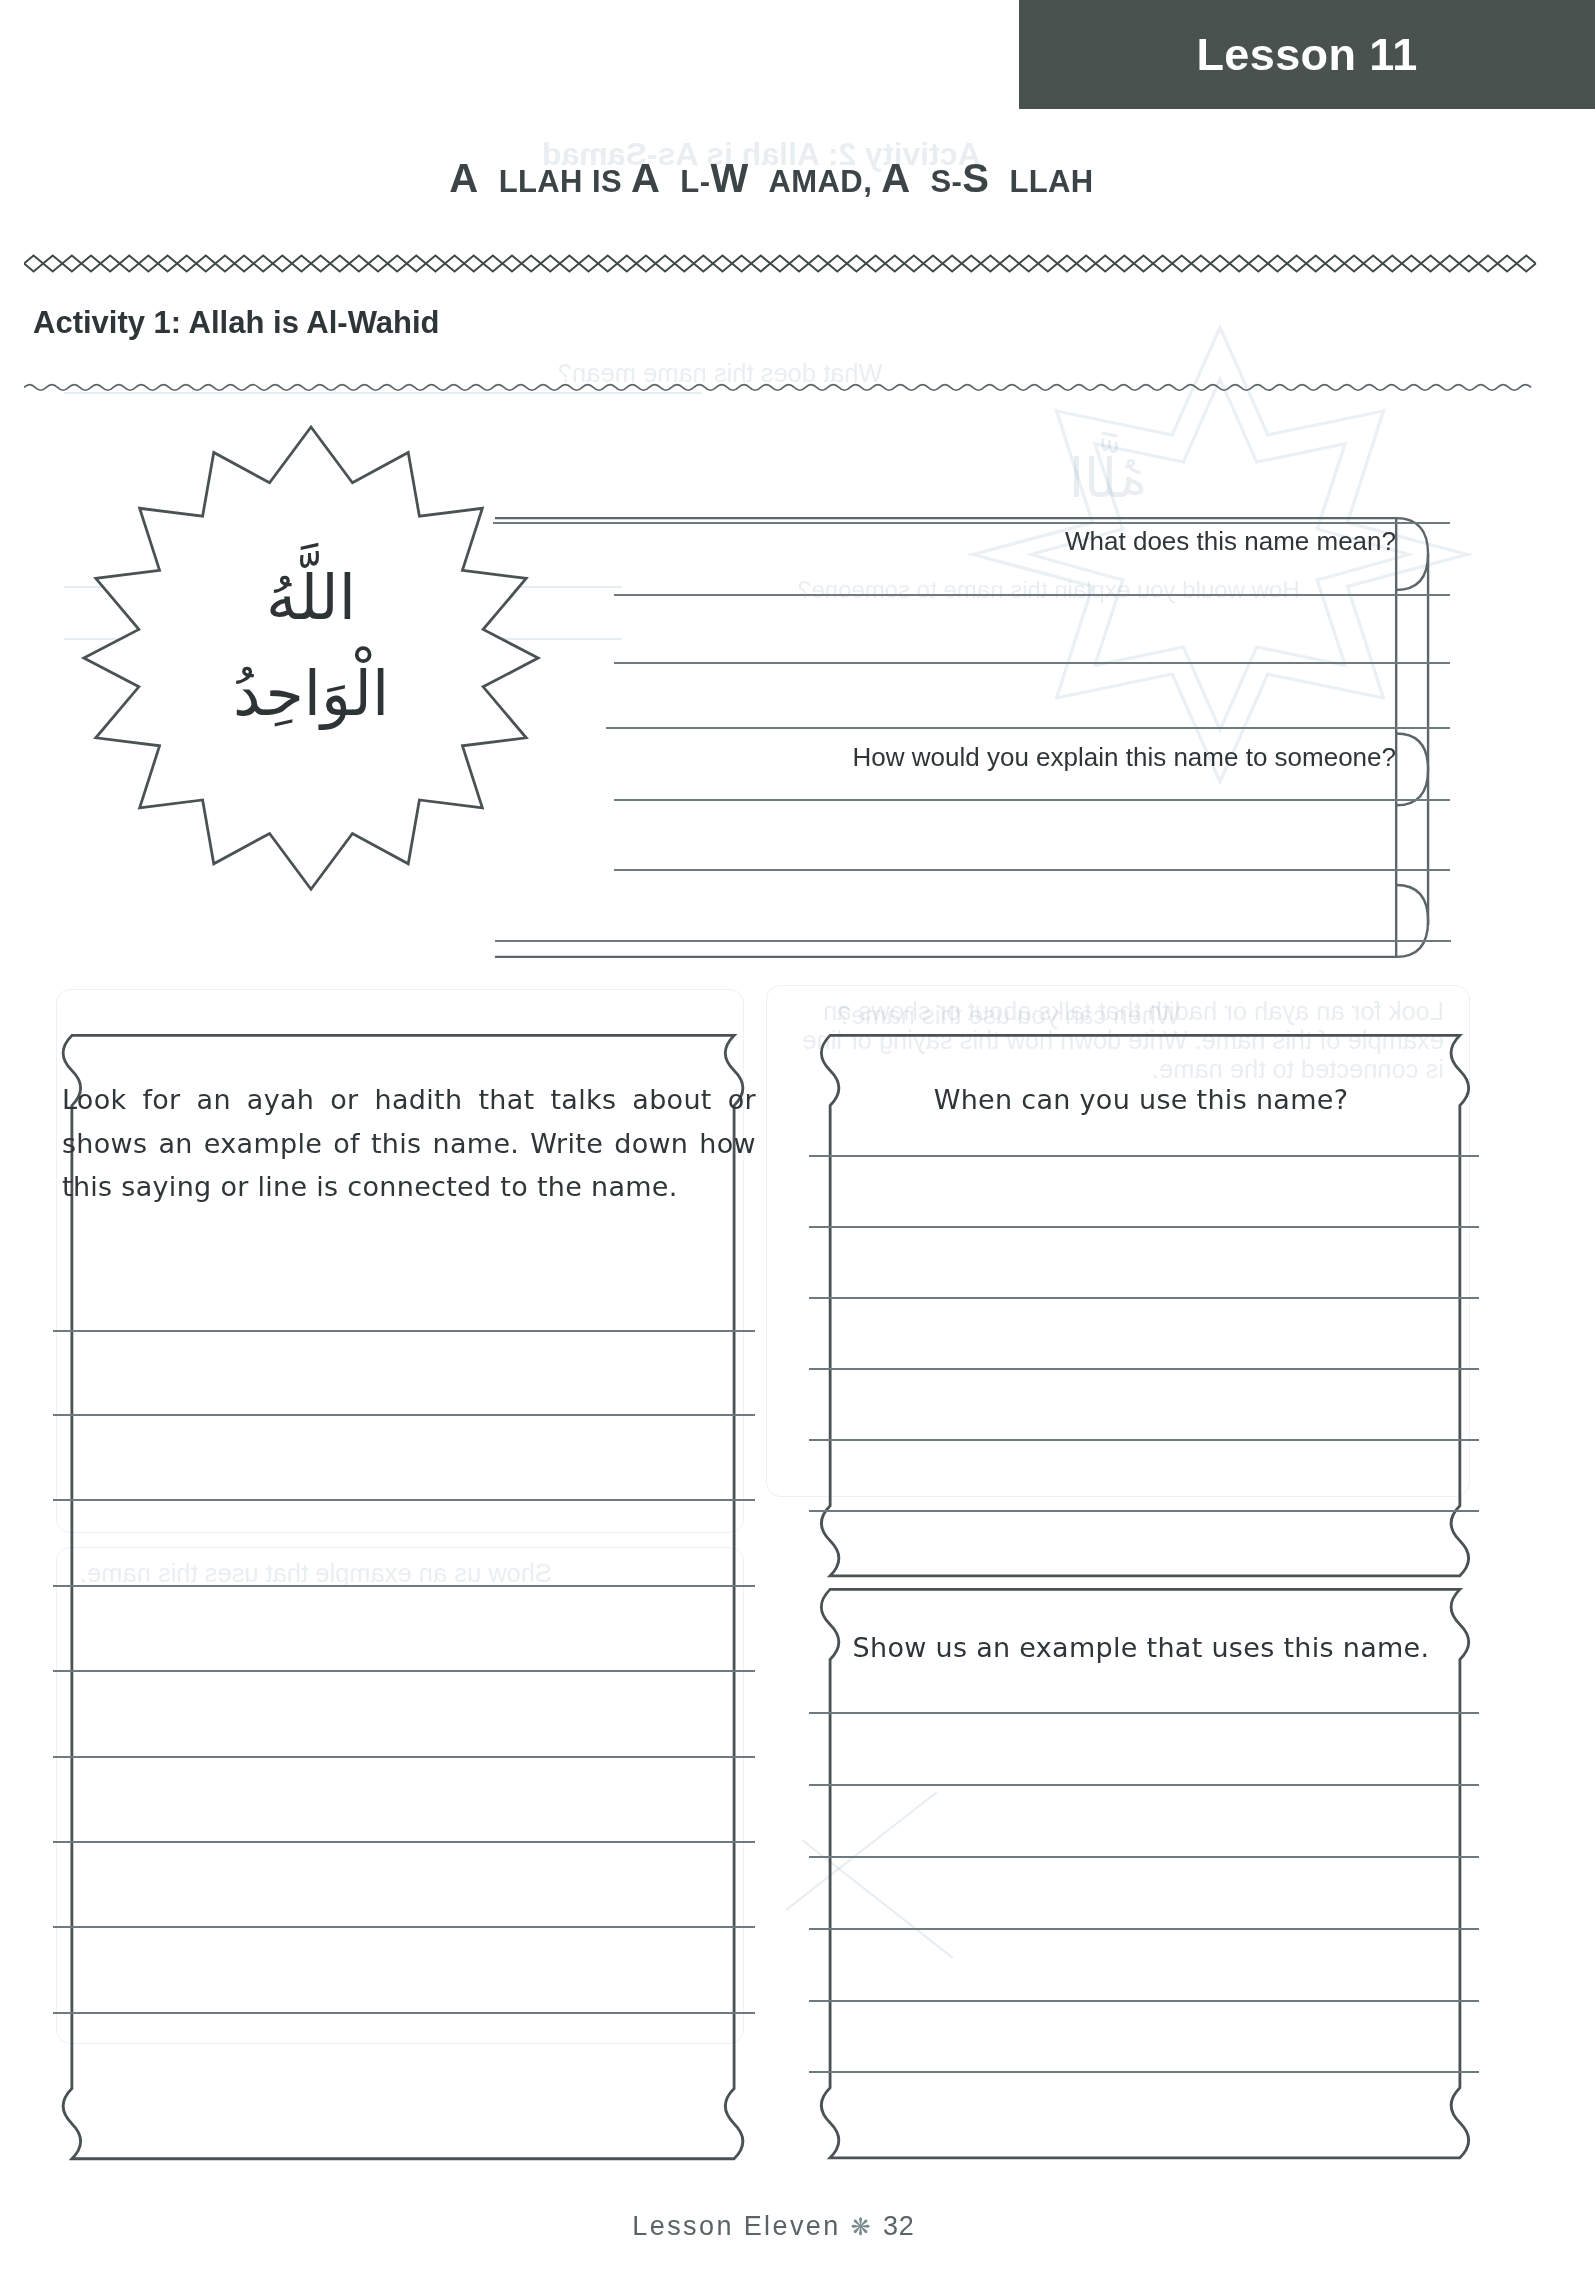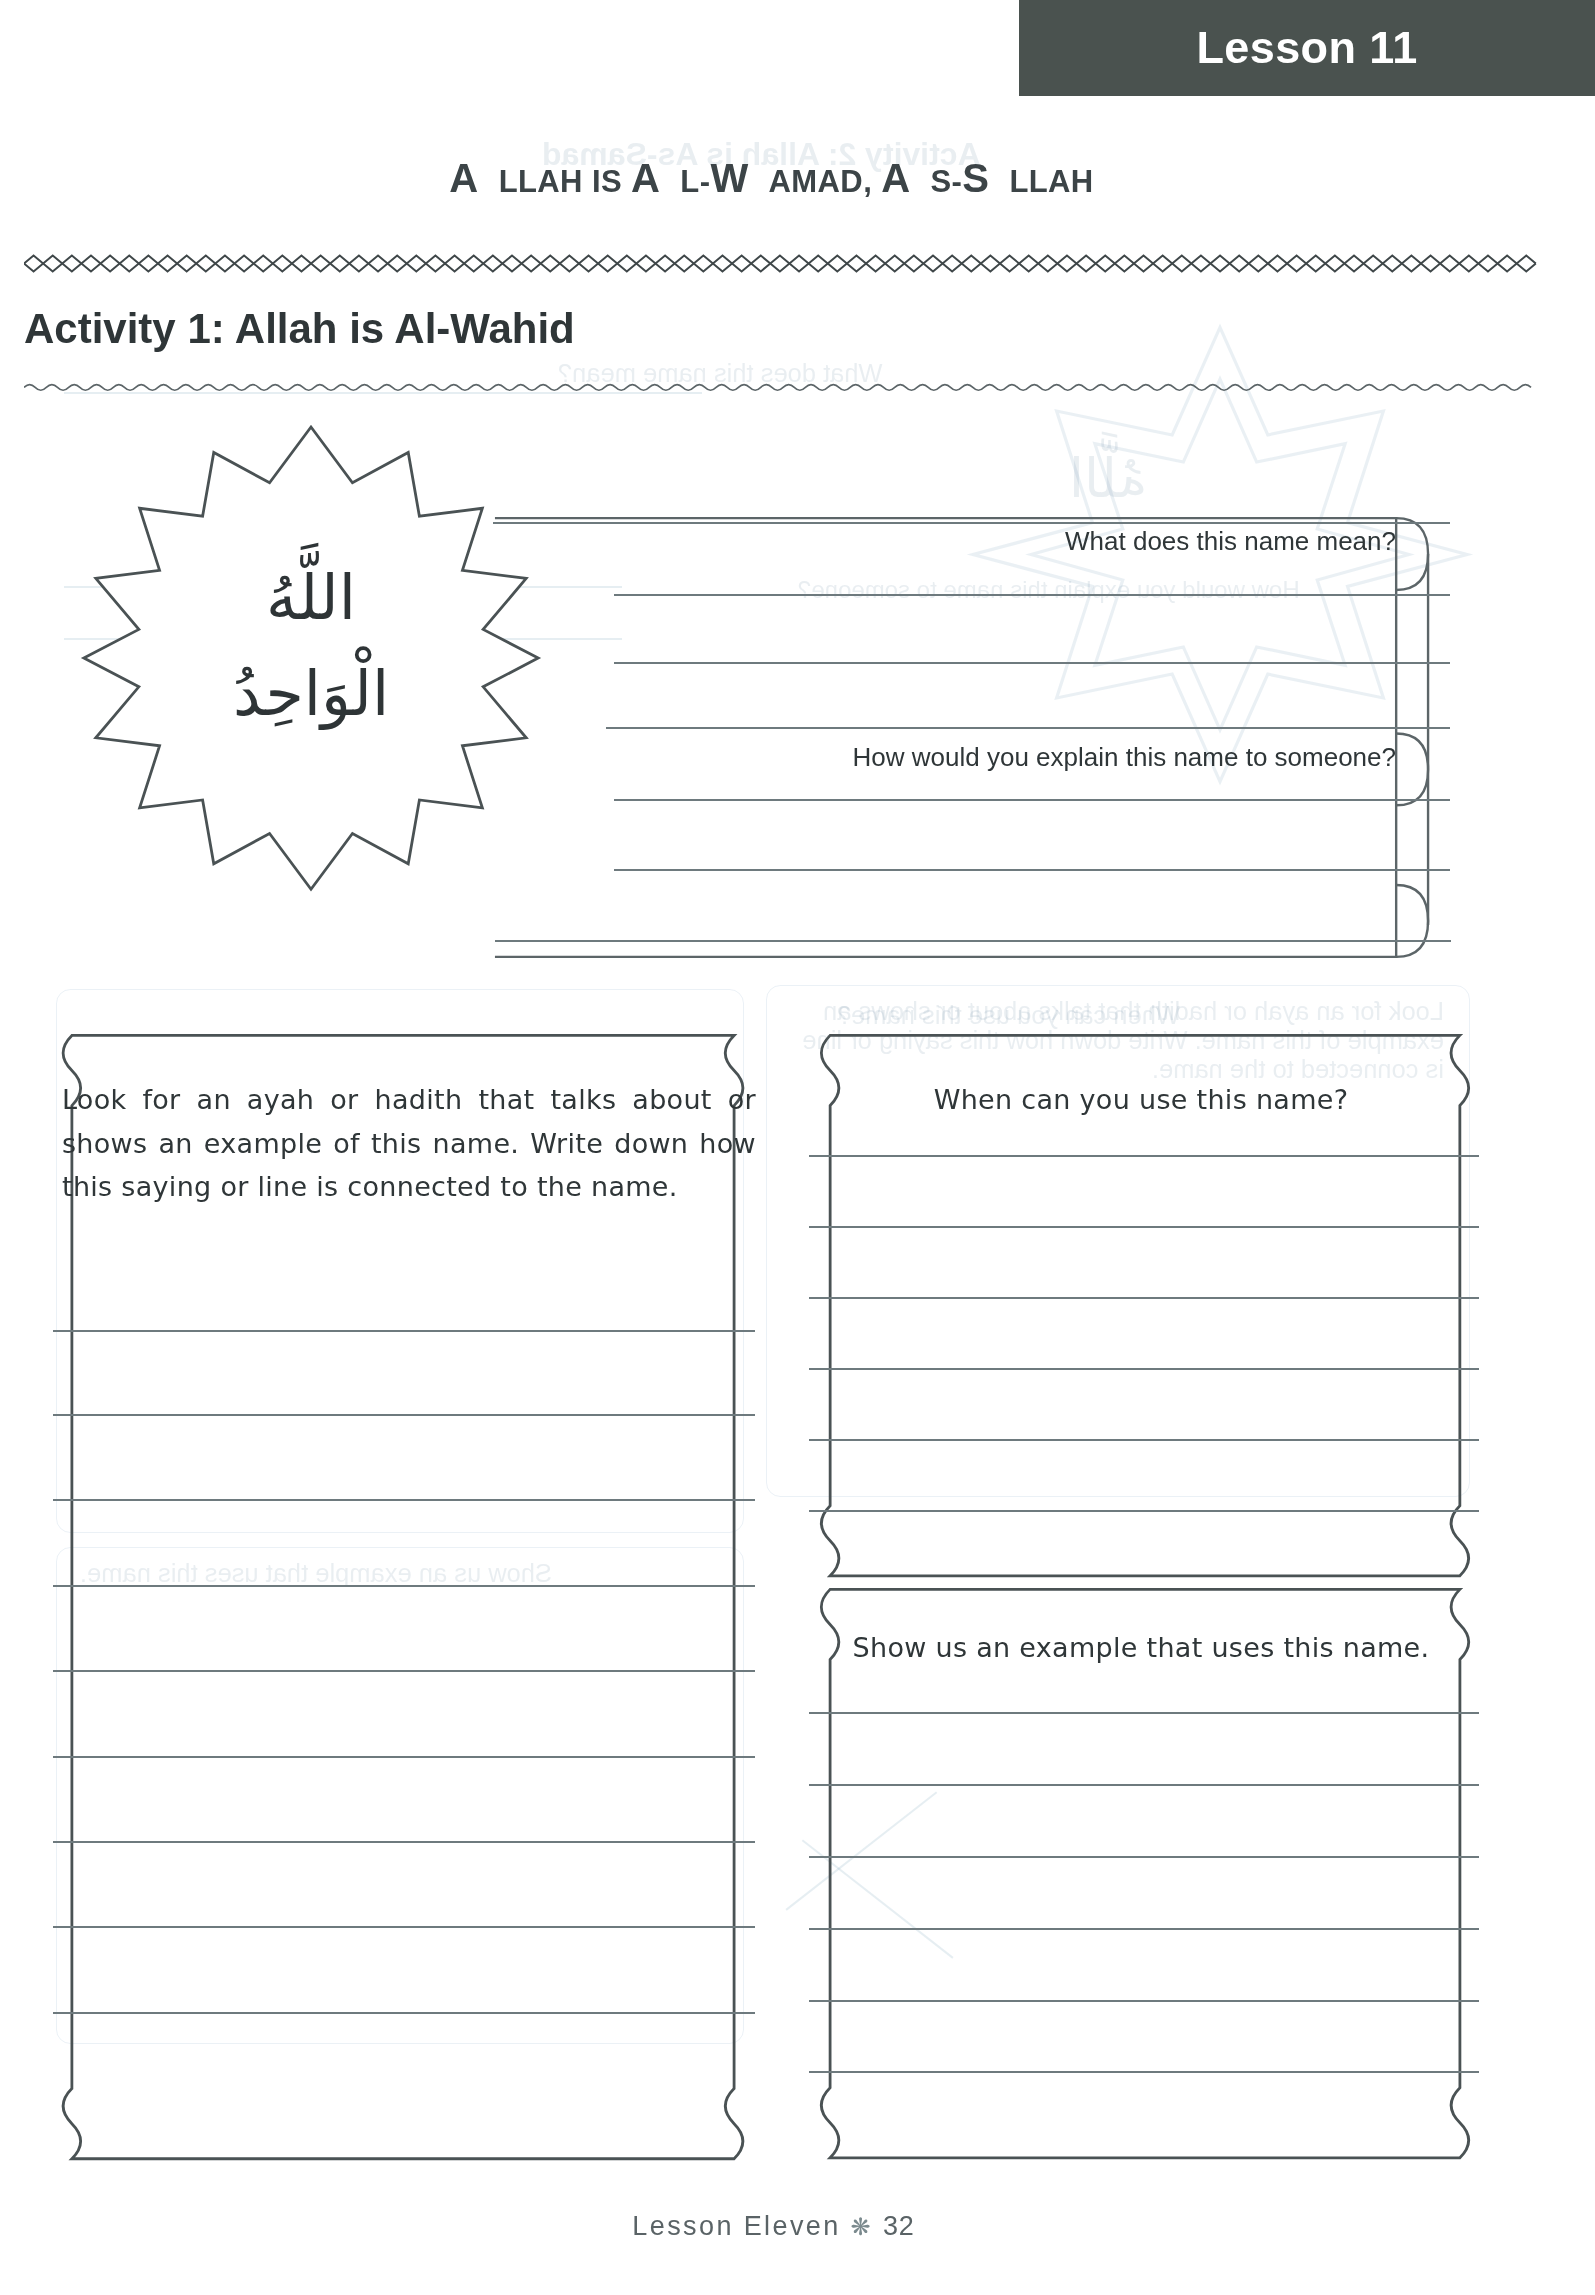--- a/index.html
+++ b/index.html
@@ -46,21 +46,21 @@
     opacity: 0.16;
     pointer-events: none;
   }
 
   
   .lesson-tab {
     position: absolute;
     top: 0;
     left: 1019px;
     width: 576px;
-    height: 96px;
+    height: 109px;
     background: #4a524f;
     display: flex;
     align-items: center;
     justify-content: center;
   }
   .lesson-tab span {
     color: #ffffff;
     font-size: 45px;
     font-weight: bold;
     letter-spacing: 0.4px;
@@ -87,22 +87,22 @@
     top: 254px;
     left: 24px;
     width: 1515px;
     height: 19px;
   }
 
   
   .activity-heading {
     position: absolute;
     top: 305px;
-    left: 24px;
-    font-size: 42px;
+    left: 33px;
+    font-size: 31px;
     font-weight: bold;
     color: #2f3638;
   }
   .wavy {
     position: absolute;
     top: 381px;
     left: 24px;
     width: 1515px;
     height: 12.8px;
   }

